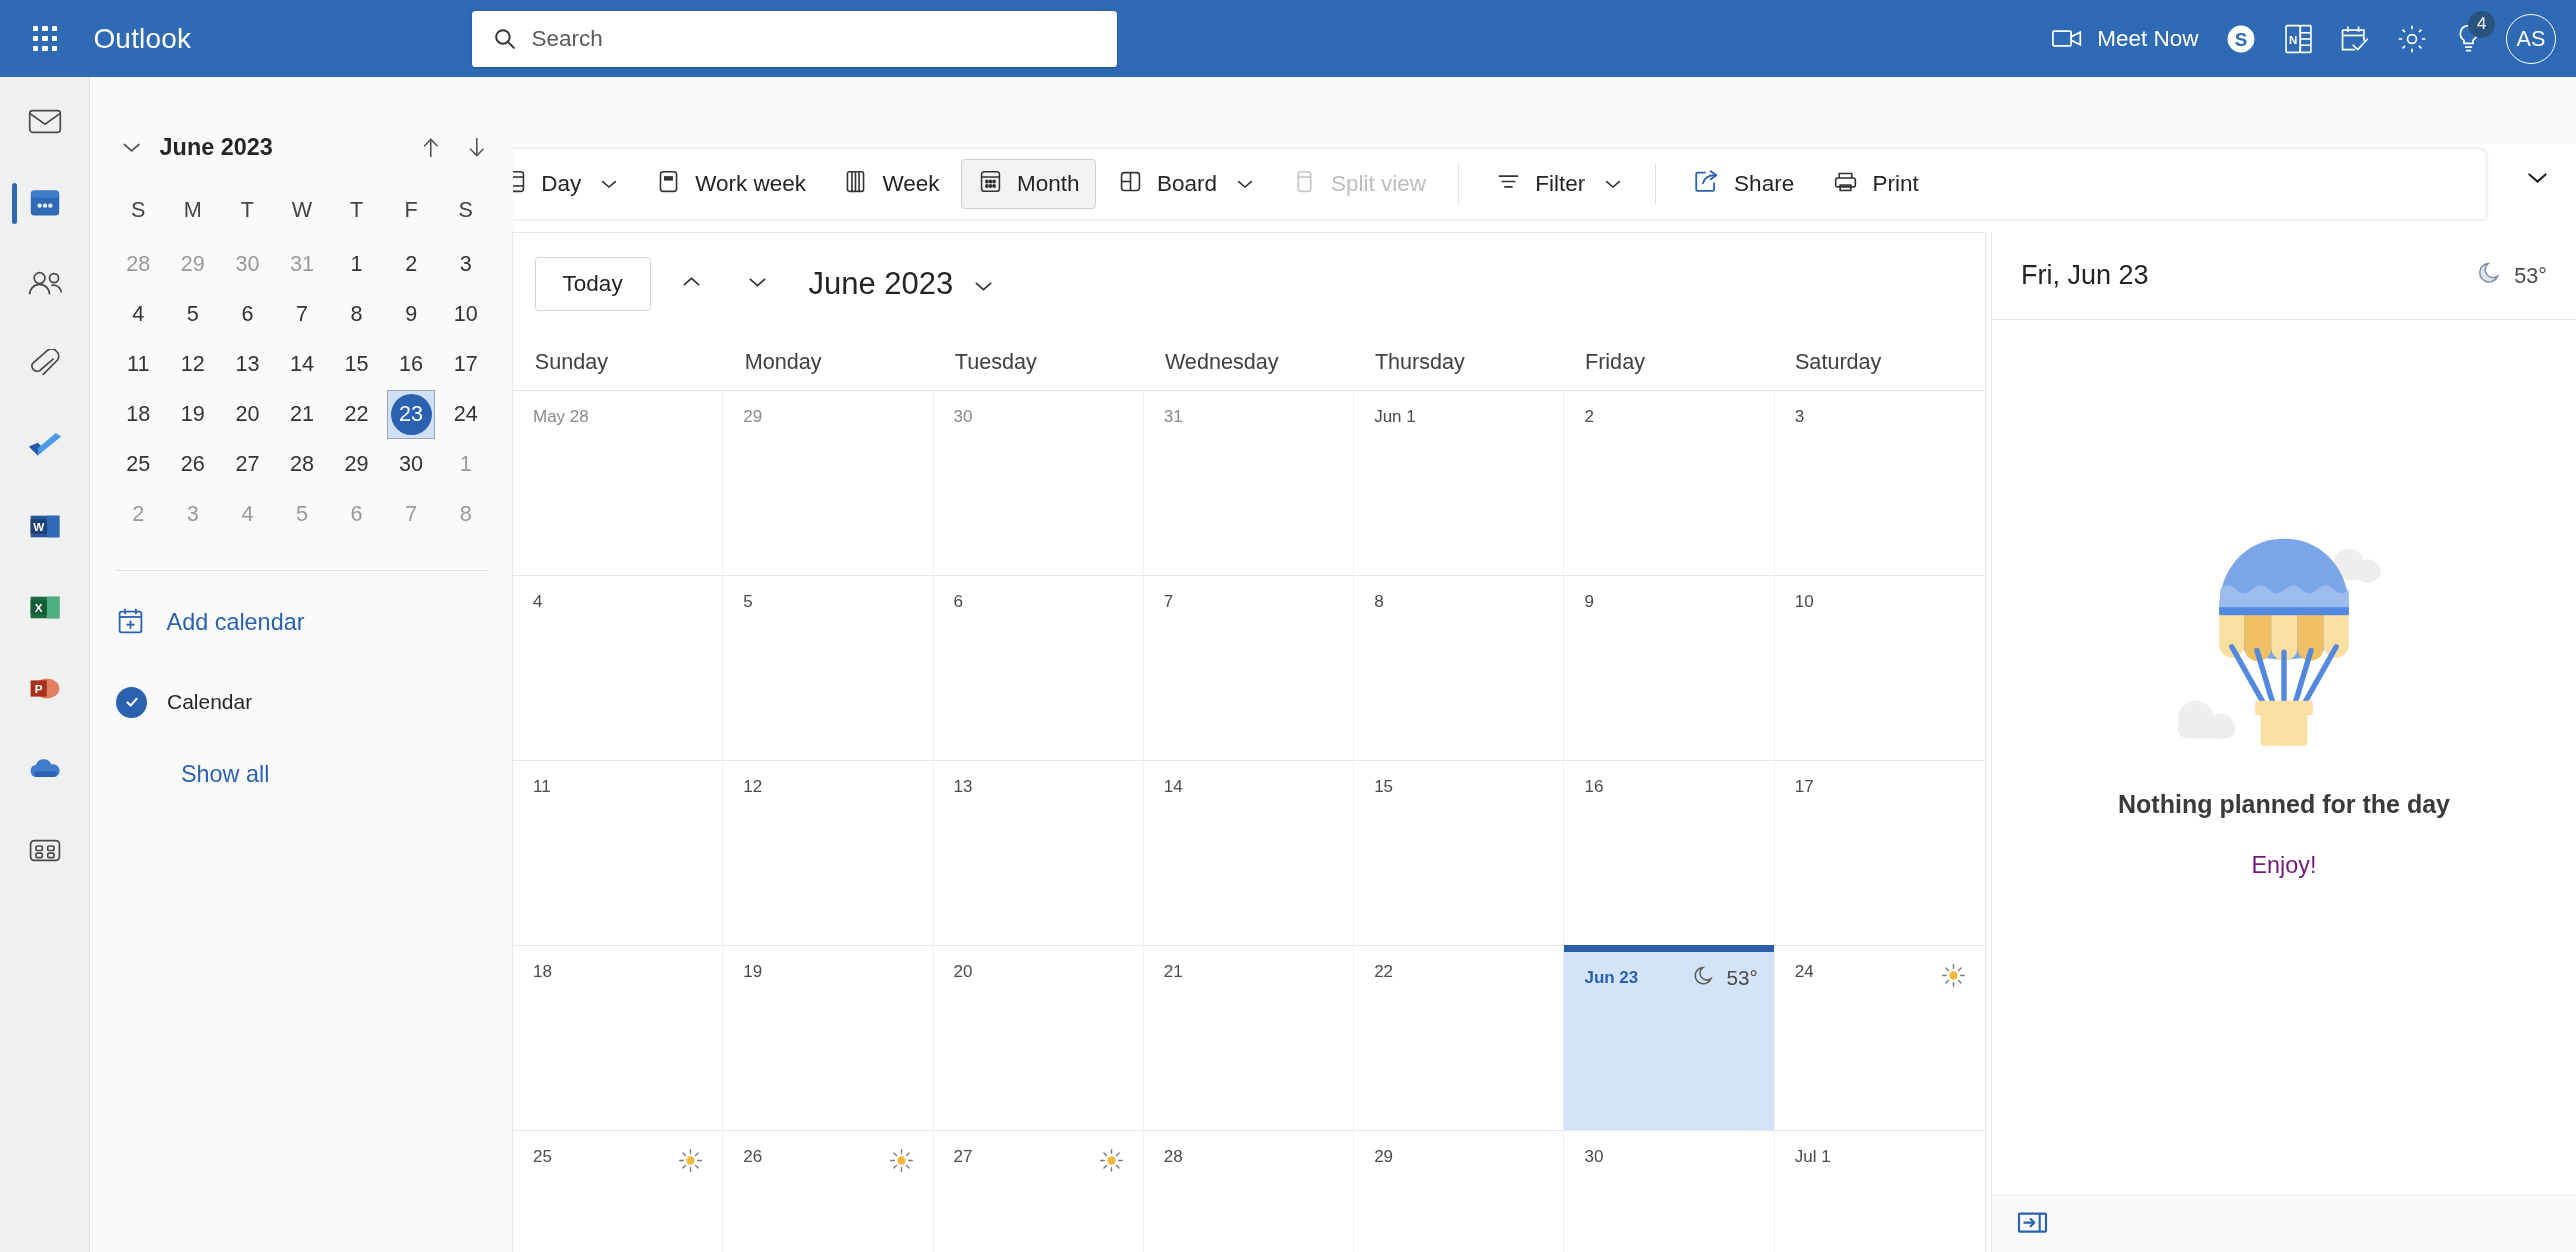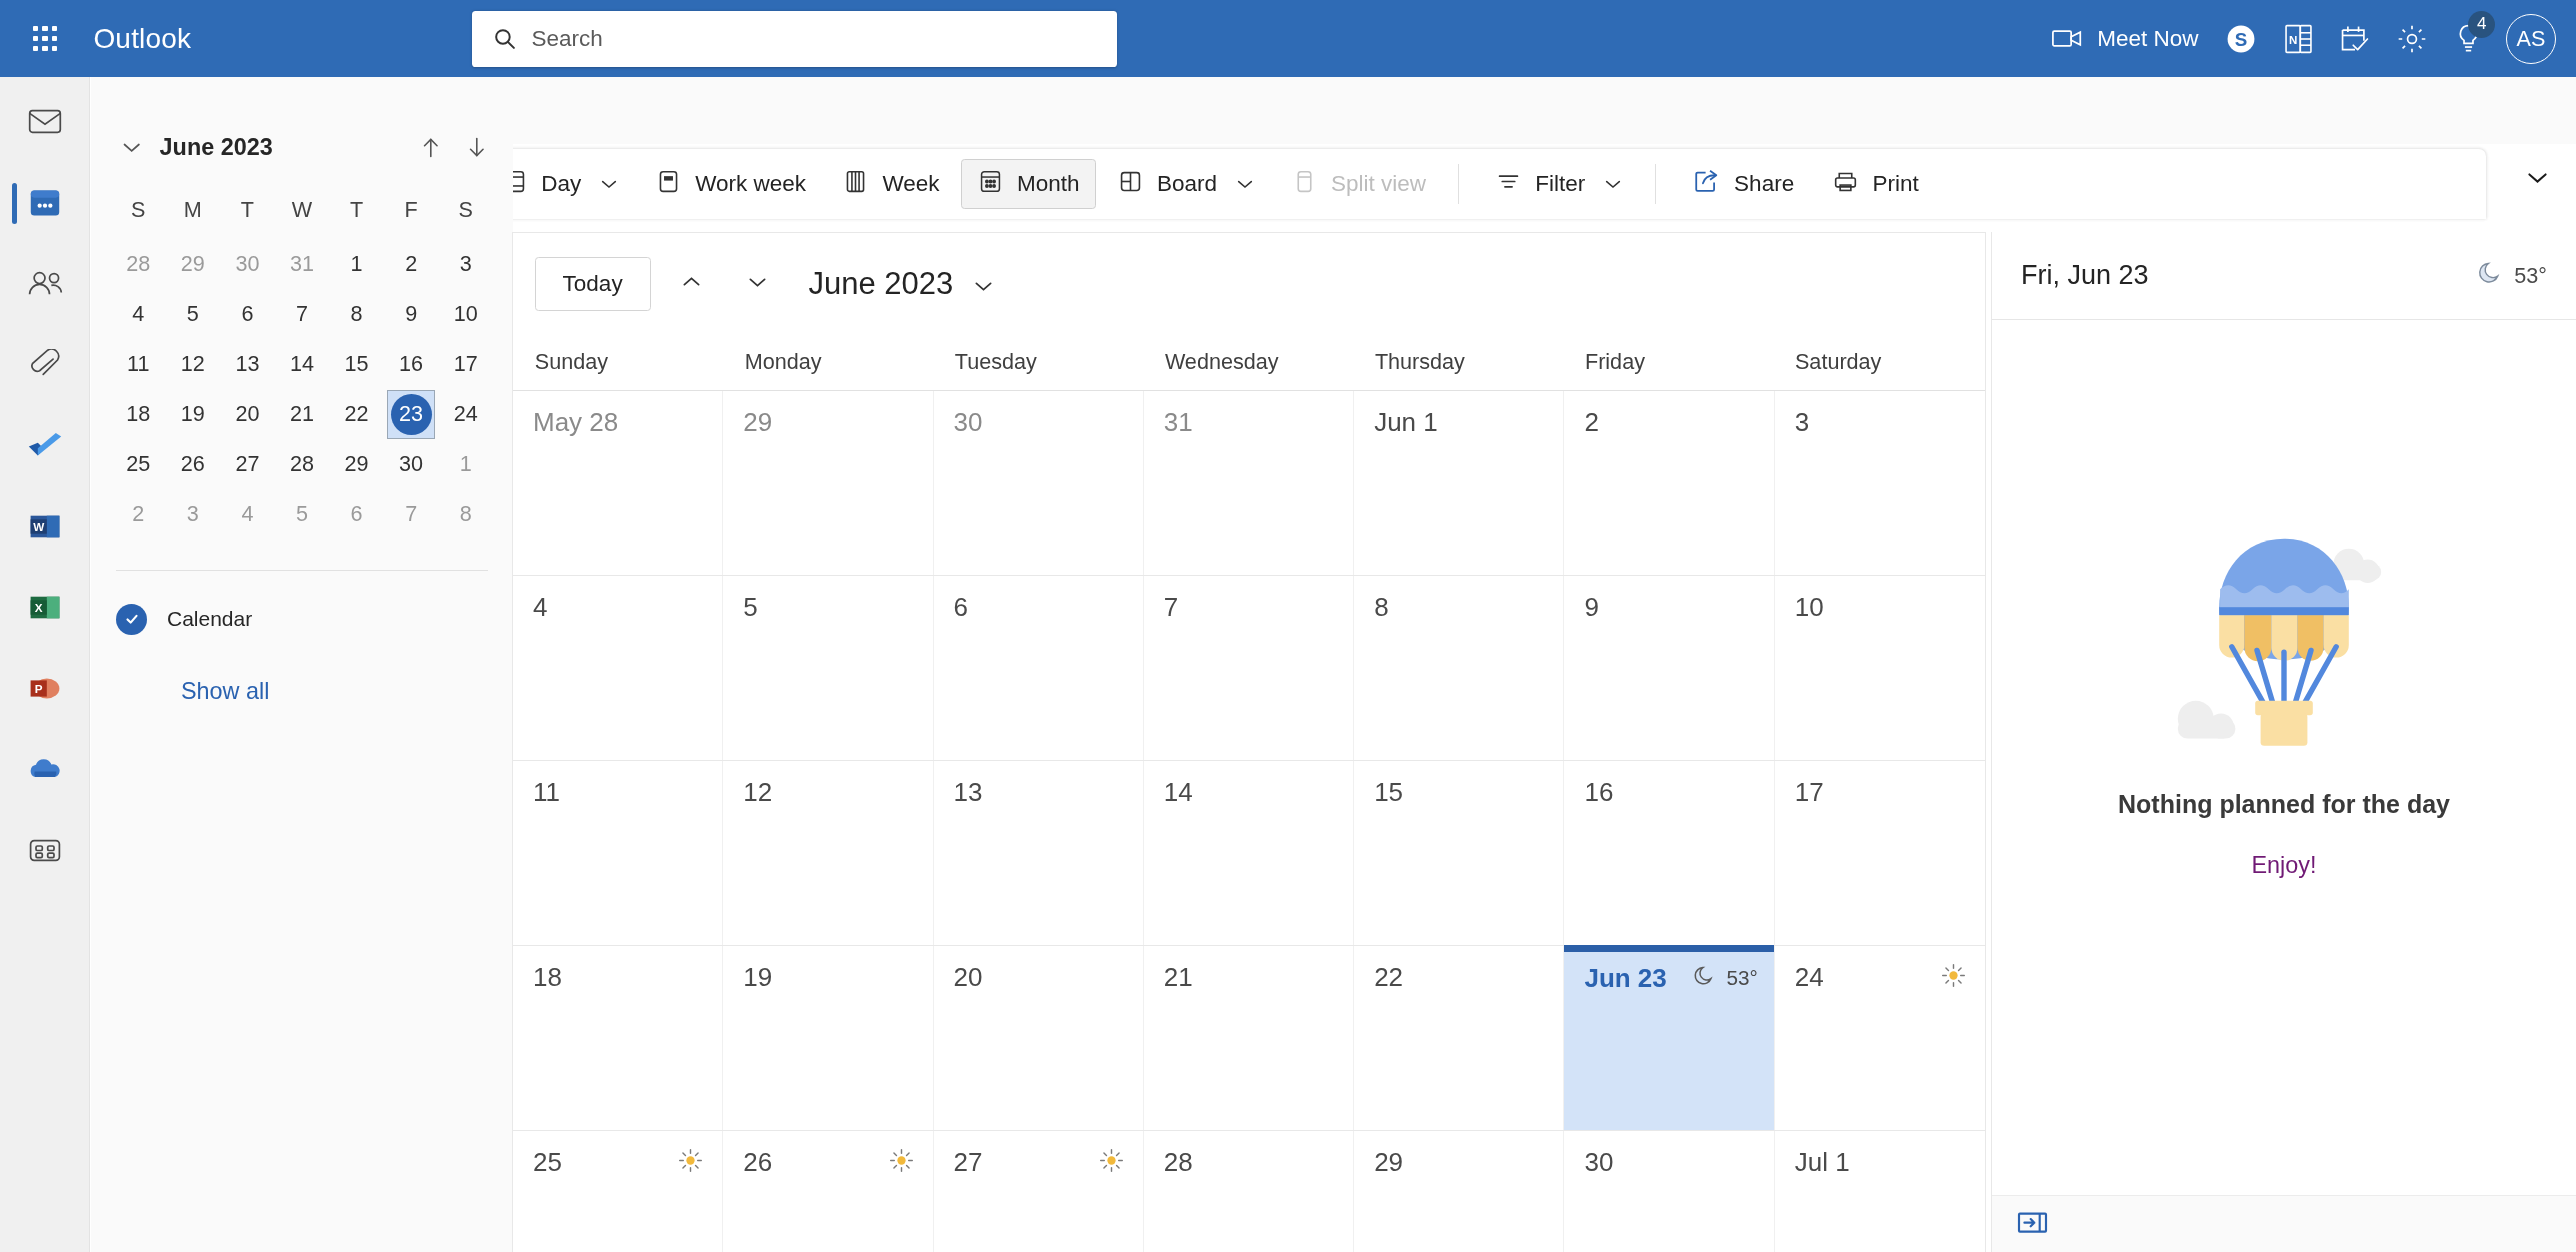--- a/index.html
+++ b/index.html
@@ -141,21 +141,21 @@
 
   .dow-row { display: grid; grid-template-columns: repeat(7, 1fr); height: 56px;
              align-items: center; padding-left: 1.8px; }
   .dow { font-size: 21.6px; color: #404040; padding-left: 20px; }
 
   .weeks { border-top: 0.9px solid #e1e1e1; }
   .week { display: grid; grid-template-columns: repeat(7, 1fr); height: 185px;
           border-bottom: 0.9px solid #e8e8e8; }
   .daycell { border-right: 0.9px solid #f0f0f0; position: relative; padding: 16px 16px 0 20px; }
   .daycell:last-child { border-right: none; }
-  .dnum { font-size: 26px; color: #4a4a4a; }
+  .dnum { font-size: 17px; color: #4a4a4a; }
   .dnum.muted { color: #8a8a8a; }
   .dnum.today { color: #2a62b0; font-weight: bold; }
   .daycell.today { background: #d3e3f8; }
   .daycell.today::before { content:""; position:absolute; left:0; right:0; top:-0.9px;
                            height: 7.2px; background: #2b5fa8; }
   .cellrow { display:flex; align-items:center; justify-content: space-between; }
   .wx { display:flex; align-items:center; gap: 7.2px; font-size: 20.7px; color: #4a4a4a; }
   .wx-right { position:absolute; right: 18px; top: 16px; display:flex; align-items:center; gap:7.2px;
               font-size: 20.7px; color:#4a4a4a; }
 
@@ -635,20 +635,33 @@
       <div class="mc-day muted">4</div>
       <div class="mc-day muted">5</div>
       <div class="mc-day muted">6</div>
       <div class="mc-day muted">7</div>
       <div class="mc-day muted">8</div>
     </div>
   </div>
 
   <div class="divider"></div>
 
+  <div class="lp-link">
+    <span>
+      <svg width="29" height="29" viewBox="0 0 32 32" fill="none" stroke="#2a62b0" stroke-width="2">
+        <rect x="4" y="5" width="24" height="23" rx="2"></rect>
+          <line x1="4" y1="11" x2="28" y2="11"></line>
+        <line x1="10" y1="2" x2="10" y2="8"></line>
+          <line x1="22" y1="2" x2="22" y2="8"></line>
+        <line x1="16" y1="15" x2="16" y2="24"></line>
+          <line x1="11.5" y1="19.5" x2="20.5" y2="19.5"></line>
+      </svg>
+    </span>
+    <span class="txt">Add calendar</span>
+  </div>
 
 
   <div class="lp-cal">
     <span class="cal-check">
       <svg width="18" height="18" viewBox="0 0 20 20" fill="none" stroke="#fff" stroke-width="2.4" stroke-linecap="round" stroke-linejoin="round">
           <path d="M5 10.5 L8.5 14 L15 6.5"></path>
         </svg>
     </span>
     <span class="txt">Calendar</span>
   </div>

